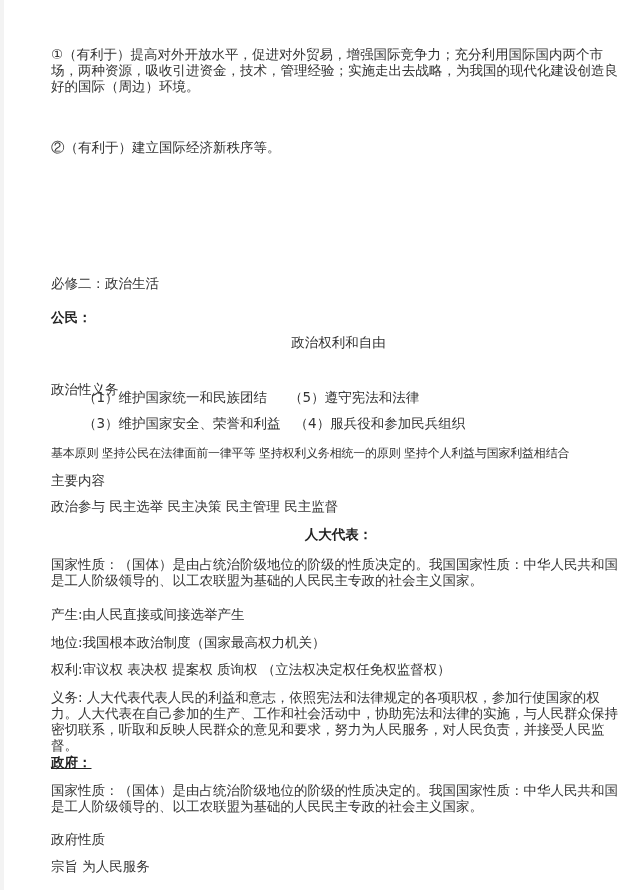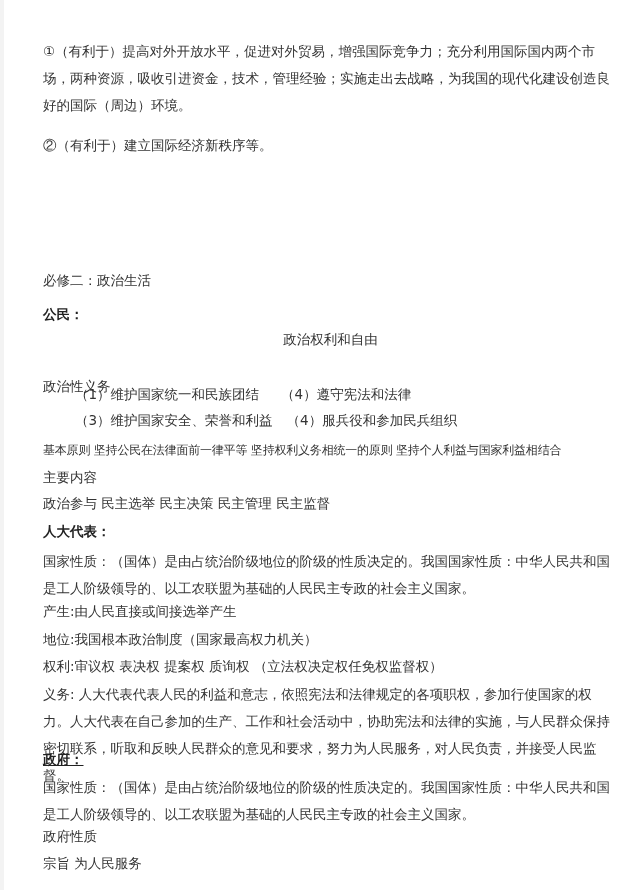--- a/index.html
+++ b/index.html
@@ -11,50 +11,50 @@
       color: #333333;
       font-size: 13.5px;
       position: relative;
       overflow: hidden;
     }
     .edge {
       position: absolute; left: 0; top: 0; bottom: 0; width: 4px;
       background: #f3f3f3;
     }
     .doc { position: absolute; left: 35px; top: 0; width: 580px; }
-    .p { position: absolute; left: 0; width: 575px; line-height: 27px; margin: 8px; white-space: normal; }
+    .p { position: absolute; left: 0; width: 575px; line-height: 16px; margin: 16px; white-space: normal; }
     .b { font-weight: bold; color: #222; }
     .indent { left: 32px; }
     .gap { display: inline-block; width: 22px; }
   </style>
 </head>
 <body>
 
 <div class="edge"></div>
 
 <div class="doc">
   <p class="p" style="top:30px;">①（有利于）提高对外开放水平，促进对外贸易，增强国际竞争力；充分利用国际国内两个市场，两种资源，吸收引进资金，技术，管理经验；实施走出去战略，为我国的现代化建设创造良好的国际（周边）环境。</p>
   <p class="p" style="top:125px;font-family:Liberation Mono, monospace;">②（有利于）建立国际经济新秩序等。</p>
 
   <p class="p" style="top:259px;">必修二：政治生活</p>
 
   <p class="p b" style="top:293px;">公民：</p>
   <p class="p" style="top:318px;text-align:center;">政治权利和自由</p>
   <p class="p" style="top:365px;">政治性义务</p>
   <p class="p indent" style="top:373px;">
-    <span>（1）维护国家统一和民族团结</span><span class="gap"></span><span>（4）遵守宪法和法律</span>
+    <span>（1）维护国家统一和民族团结</span><span class="gap"></span><span>（5）遵守宪法和法律</span>
   </p>
   <p class="p indent" style="top:399px;">
     <span>（3）维护国家安全、荣誉和利益</span><span class="gap" style="width:14px;"></span><span>（4）服兵役和参加民兵组织</span>
   </p>
   <p class="p" style="top:429px;font-size:12px;letter-spacing:-0.2px;">基本原则 坚持公民在法律面前一律平等 坚持权利义务相统一的原则 坚持个人利益与国家利益相结合</p>
   <p class="p" style="top:456px;">主要内容</p>
   <p class="p" style="top:482px;">政治参与 民主选举 民主决策 民主管理 民主监督</p>
 
-  <p class="p b" style="top:510px;">人大代表：</p>
+  <p class="p b" style="top:510px;text-align:center;">人大代表：</p>
   <p class="p" style="top:540px;">国家性质：（国体）是由占统治阶级地位的阶级的性质决定的。我国国家性质：中华人民共和国是工人阶级领导的、以工农联盟为基础的人民民主专政的社会主义国家。</p>
   <p class="p" style="top:590px;">产生:由人民直接或间接选举产生</p>
   <p class="p" style="top:618px;">地位:我国根本政治制度（国家最高权力机关）</p>
   <p class="p" style="top:645px;">权利:审议权 表决权 提案权 质询权 （立法权决定权任免权监督权）</p>
   <p class="p" style="top:673px;">义务: 人大代表代表人民的利益和意志，依照宪法和法律规定的各项职权，参加行使国家的权力。人大代表在自己参加的生产、工作和社会活动中，协助宪法和法律的实施，与人民群众保持密切联系，听取和反映人民群众的意见和要求，努力为人民服务，对人民负责，并接受人民监督。</p>
 
   <p class="p b" style="top:738px;text-decoration:underline;">政府：</p>
   <p class="p" style="top:766px;">国家性质：（国体）是由占统治阶级地位的阶级的性质决定的。我国国家性质：中华人民共和国是工人阶级领导的、以工农联盟为基础的人民民主专政的社会主义国家。</p>
   <p class="p" style="top:815px;">政府性质</p>
   <p class="p" style="top:842px;">宗旨 为人民服务</p>

